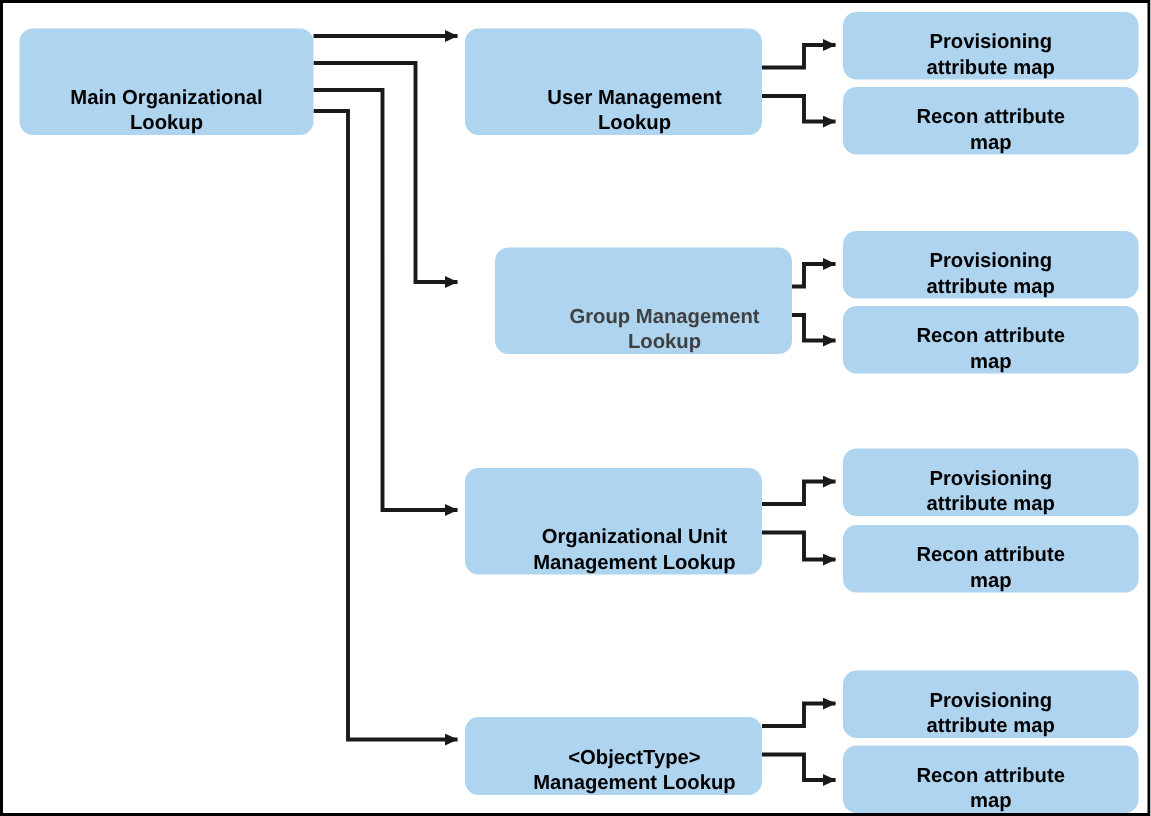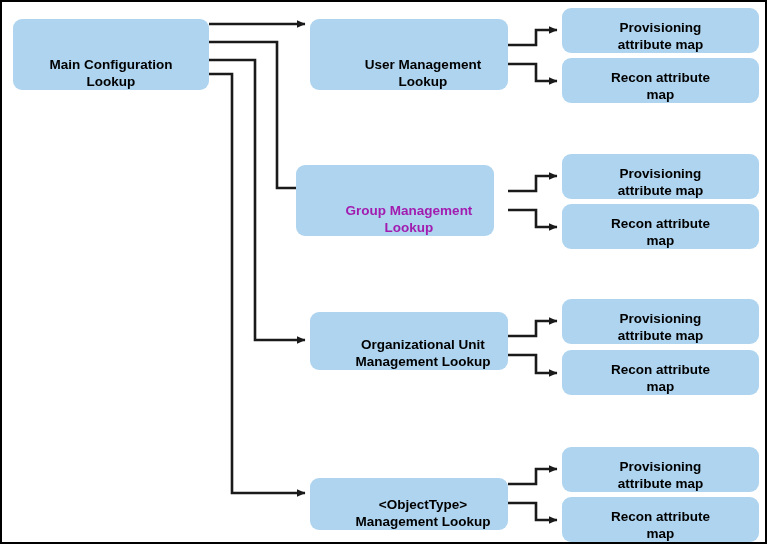--- a/index.html
+++ b/index.html
@@ -76,51 +76,51 @@
 
       <path d="M506,334 L534,334 L534,319 L555,319" marker-end="url(#arrowhead)" stroke="#1a1a1a"></path>
       <path d="M506,353 L534,353 L534,371 L555,371" marker-end="url(#arrowhead)" stroke="#1a1a1a"></path>
 
       <path d="M506,482 L534,482 L534,467 L555,467" marker-end="url(#arrowhead)" stroke="#1a1a1a"></path>
       <path d="M506,501 L534,501 L534,518 L555,518" marker-end="url(#arrowhead)" stroke="#1a1a1a"></path>
     </g>
   </svg>
 
   <div class="node-box node-main" id="node-root" style="left: 11px; top: 17px; width: 196px; height: 71px; background: rgb(174, 212, 239); color: rgb(0, 0, 0);">
-    <span class="node-label">Main Configuration
+    <span class="node-label">Main Organizational
 Lookup</span>
   </div>
 
   <div class="node-box node-mid" id="node-mid-0" style="left: 308px; top: 17px; width: 198px; height: 71px; background: rgb(174, 212, 239); color: rgb(0, 0, 0);">
     <span class="node-label">User Management
 Lookup</span>
   </div>
   <div class="node-box node-leaf" id="node-leaf-0-0" style="left: 560px; top: 6px; width: 197px; height: 45px; background: rgb(174, 212, 239); color: rgb(0, 0, 0);">
     <span class="node-label">Provisioning
 attribute map</span>
   </div>
   <div class="node-box node-leaf" id="node-leaf-0-1" style="left: 560px; top: 56px; width: 197px; height: 45px; background: rgb(174, 212, 239); color: rgb(0, 0, 0);">
     <span class="node-label">Recon attribute
 map</span>
   </div>
 
-  <div class="node-box node-mid" id="node-mid-1" style="left: 294px; top: 163px; width: 198px; height: 71px; background: rgb(174, 212, 239); color: #a21caf;">
+  <div class="node-box node-mid" id="node-mid-1" style="left: 328px; top: 163px; width: 198px; height: 71px; background: rgb(174, 212, 239); color: #404040;">
     <span class="node-label">Group Management
 Lookup</span>
   </div>
   <div class="node-box node-leaf" id="node-leaf-1-0" style="left: 560px; top: 152px; width: 197px; height: 45px; background: rgb(174, 212, 239); color: rgb(0, 0, 0);">
     <span class="node-label">Provisioning
 attribute map</span>
   </div>
   <div class="node-box node-leaf" id="node-leaf-1-1" style="left: 560px; top: 202px; width: 197px; height: 45px; background: rgb(174, 212, 239); color: rgb(0, 0, 0);">
     <span class="node-label">Recon attribute
 map</span>
   </div>
 
-  <div class="node-box node-mid" id="node-mid-2" style="left: 308px; top: 310px; width: 198px; height: 58px; background: rgb(174, 212, 239); color: rgb(0, 0, 0);">
+  <div class="node-box node-mid" id="node-mid-2" style="left: 308px; top: 310px; width: 198px; height: 71px; background: rgb(174, 212, 239); color: rgb(0, 0, 0);">
     <span class="node-label">Organizational Unit
 Management Lookup</span>
   </div>
   <div class="node-box node-leaf" id="node-leaf-2-0" style="left: 560px; top: 297px; width: 197px; height: 45px; background: rgb(174, 212, 239); color: rgb(0, 0, 0);">
     <span class="node-label">Provisioning
 attribute map</span>
   </div>
   <div class="node-box node-leaf" id="node-leaf-2-1" style="left: 560px; top: 348px; width: 197px; height: 45px; background: rgb(174, 212, 239); color: rgb(0, 0, 0);">
     <span class="node-label">Recon attribute
 map</span>

